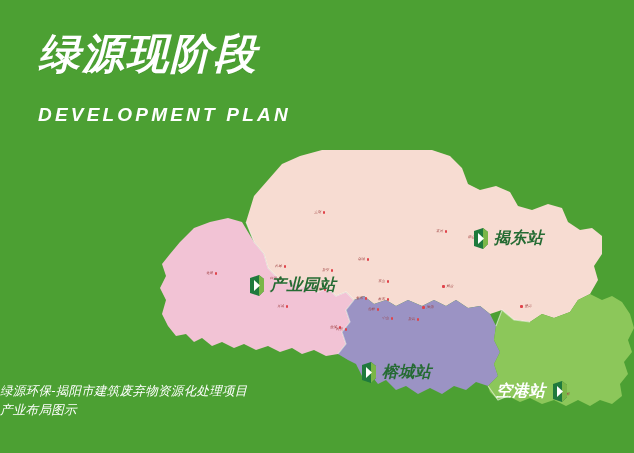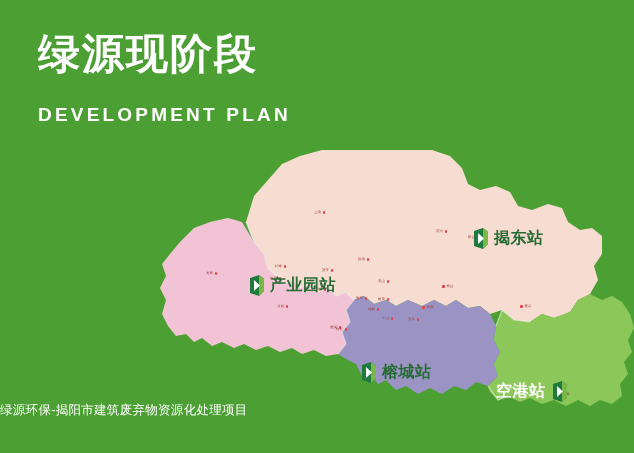--- a/index.html
+++ b/index.html
@@ -3,21 +3,21 @@
 <meta charset="utf-8">
 <style>
   * { margin:0; padding:0; box-sizing:border-box; }
   html,body { width:634px; height:453px; }
   body{
     background:#4ca033;
     font-family:"Liberation Sans","DejaVu Sans",sans-serif;
     overflow:hidden;
     position:relative;
   }
-  .slide{ position:absolute; inset:0; width:634px; height:438px; overflow:hidden; }
+  .slide{ position:absolute; inset:0; width:634px; height:438px; overflow:hidden;font-style:italic; }
 
   
   .title-block{
     position:absolute;
     left:38px; top:30px;
     z-index:5;
   }
   .title-line{
     color:#ffffff;
     font-size:42px;
@@ -280,15 +280,16 @@
     <svg class="logo" width="17" height="21" viewBox="0 0 17 21">
       <path d="M2 3 L11 0 L16 4 L16 16 L11 21 L2 18 Z" fill="#1f7a3d"></path>
       <path d="M11 0 L16 4 L16 16 L11 21 Z" fill="#7ab648"></path>
       <path d="M6 5 L12 10.5 L6 16 Z" fill="#ffffff"></path>
     </svg>
     <span class="name">空港站</span>
   </div>
 
   <div class="caption">
     <div>绿源环保-揭阳市建筑废弃物资源化处理项目</div>
+    <div>产业布局图示</div>
   </div>
 
 </div>
 
 </body></html>

